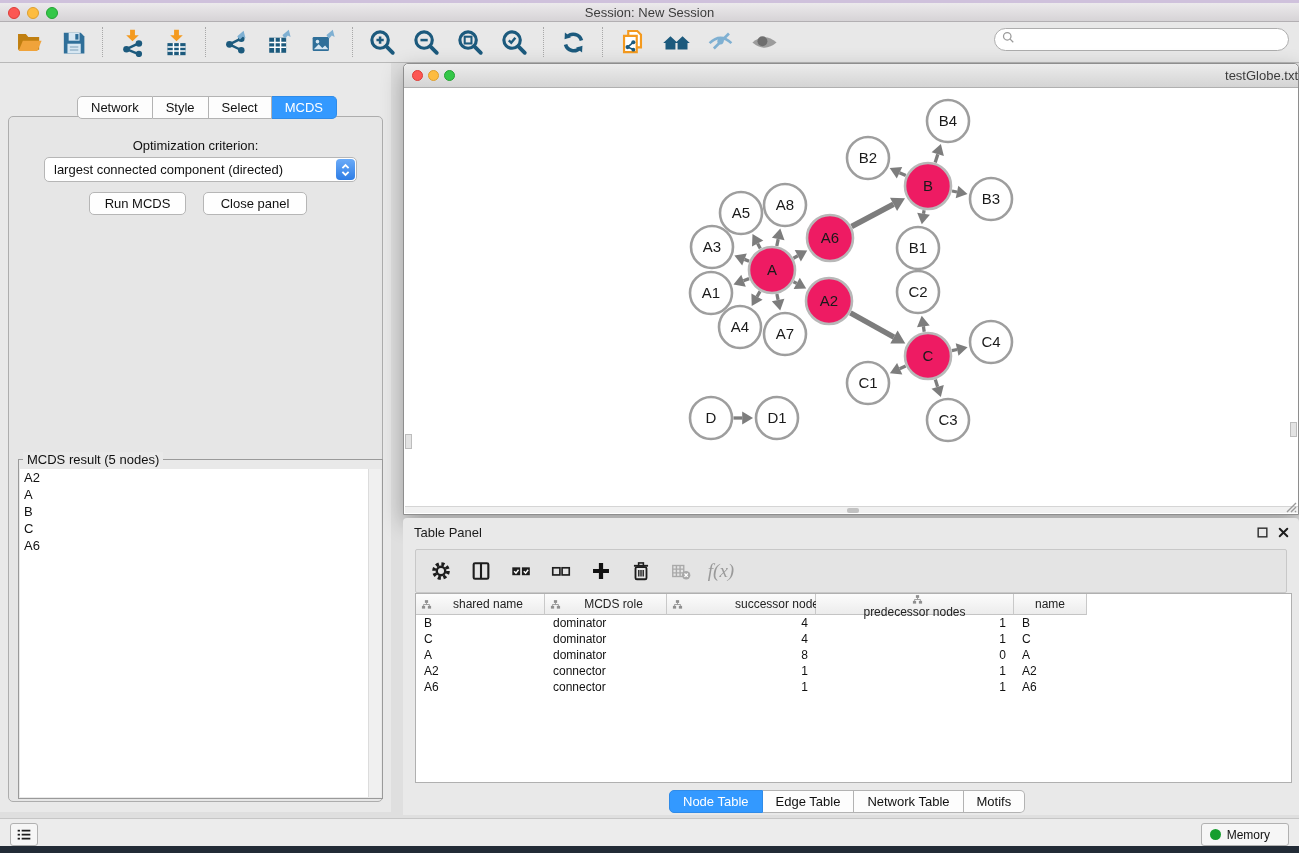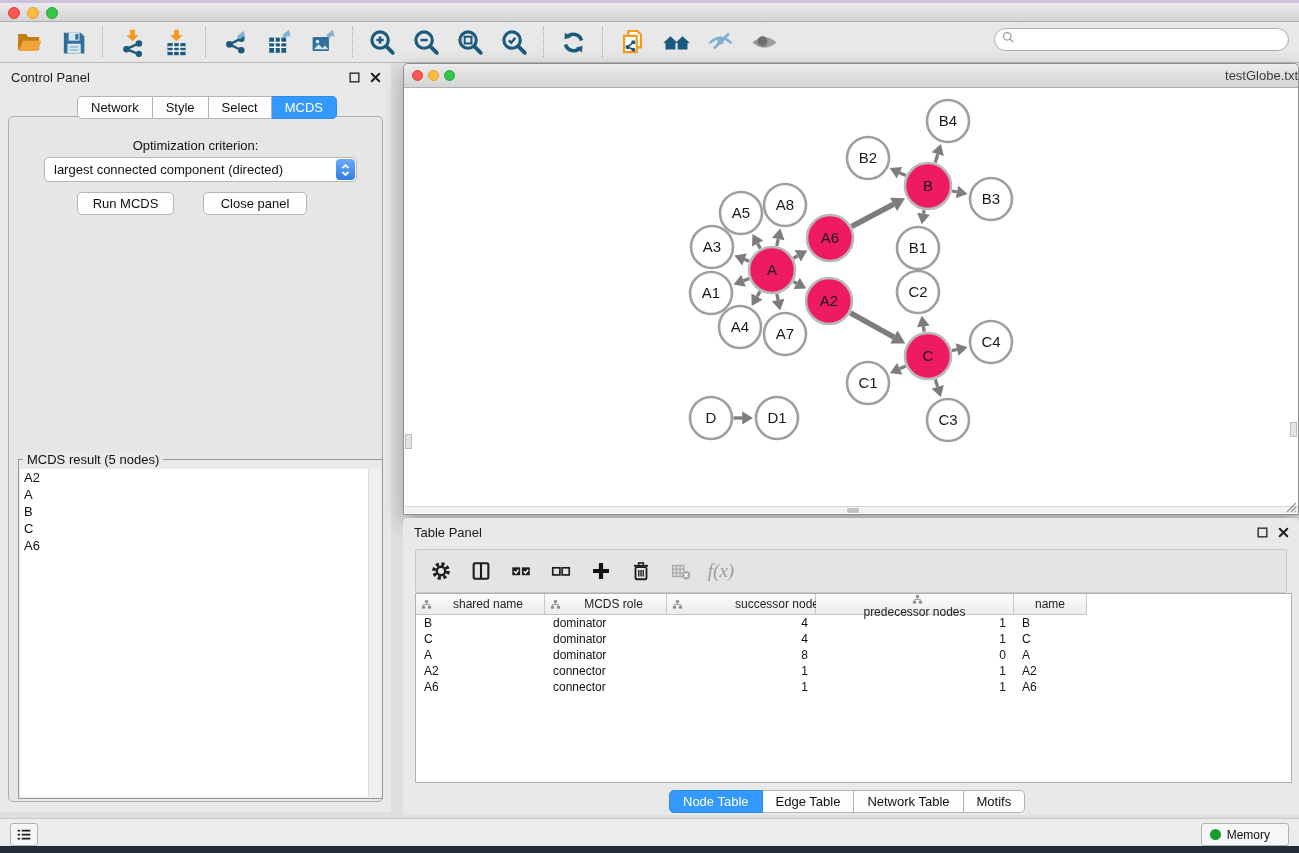--- a/index.html
+++ b/index.html
@@ -58,21 +58,21 @@
     border:1px solid #adadad; border-radius:5px; background:#e6e6e6; }
   .opt-label { position:absolute; left:0; width:100%; top:21px; text-align:center; font-size:13px; color:#111; }
   .select-box { position:absolute; left:35px; top:40px; width:313px; height:25px; background:#fff;
     border:1px solid #b6b6b6; border-radius:5px; display:flex; align-items:center; cursor:pointer; }
   .select-box .sel-text { flex:1; font-size:13px; color:#111; padding-left:9px; white-space:nowrap; overflow:hidden; }
   .stepper { width:19px; height:21px; margin-right:1px; border-radius:4px;
     background:linear-gradient(#6babf8,#2e7de5); display:flex; flex-direction:column; align-items:center; justify-content:center; }
   .stepper svg { width:11px; height:16px; }
   .cp-btn { position:absolute; height:23px; background:#fefefe; border:1px solid #b6b6b6; border-radius:5px;
     font-size:13px; color:#111; cursor:pointer; font-family:inherit; }
-  .run-btn { left:68px; top:75px; width:97px; }
+  .run-btn { left:80px; top:75px; width:97px; }
   .closep-btn { left:194px; top:75px; width:104px; }
 
   .result-box { position:absolute; left:9px; top:342px; width:365px; height:340px;
     border:1px solid #9a9a9a; background:#e9e9e9; }
   .result-title { position:absolute; left:4px; top:-8px; background:#e9e9e9; padding:0 4px; font-size:13px; color:#111; }
   .result-list { position:absolute; left:1px; right:1px; top:9px; bottom:1px; background:#fff; overflow:hidden; }
   .result-scroll { position:absolute; right:0; top:0; bottom:0; width:13px; background:#f0f0f0; border-left:1px solid #dcdcdc; }
   .result-item { font-size:13px; color:#111; padding:1px 0 1px 4px; line-height:15px; cursor:default; }
 
   
@@ -130,20 +130,21 @@
   <div class="desktop-top"></div>
 
   <div class="window-chrome">
 
     <div class="titlebar">
       <div class="lights">
         <div class="light red"></div>
         <div class="light yellow"></div>
         <div class="light green"></div>
       </div>
+      <div class="title">Session: New Session</div>
     </div>
 
     <div class="toolbar">
       <div style="display:flex;align-items:center;">
           <div class="tb-group">
             <button class="tb-btn">
               <svg viewBox="0 0 24 24">
                 <path d="M2.5 5h6.5l2 2.5H20v10.5H2.5z" fill="#c07f10"></path>
                 <path d="M6.5 10.5H22L18.5 19H3z" fill="#f0a33a"></path>
               </svg>
@@ -284,31 +285,20 @@
               <circle cx="10" cy="10" r="6" fill="none" stroke="#9a9a9a" stroke-width="2"></circle>
               <path d="M14.6 14.6l5 5" stroke="#9a9a9a" stroke-width="2"></path>
             </svg></span>
         <input class="search-input" placeholder="" style="">
       </div>
     </div>
 
     <div class="workarea">
 
       <div class="control-panel">
-        <div class="panel-head">
-          <span class="panel-title">Control Panel</span>
-          <span class="panel-icons">
-            <button class="panel-icon-btn"><svg viewBox="0 0 24 24">
-                  <rect x="4" y="4" width="16" height="16" fill="none" stroke="#2c2c2c" stroke-width="2.6"></rect>
-                </svg></button>
-            <button class="panel-icon-btn"><svg viewBox="0 0 24 24">
-                  <path d="M5 5l14 14M19 5L5 19" stroke="#1d1d1d" stroke-width="3.6" stroke-linecap="round"></path>
-                </svg></button>
-          </span>
-        </div>
         <div class="seg-tabs cp-tabs" id="cp-tabs">
             <button class="seg-tab">Network</button>
             <button class="seg-tab">Style</button>
             <button class="seg-tab">Select</button>
             <button class="seg-tab active">MCDS</button>
           </div>
 
         <div class="cp-box">
           <div class="opt-label">Optimization criterion:</div>
           <div class="select-box">

